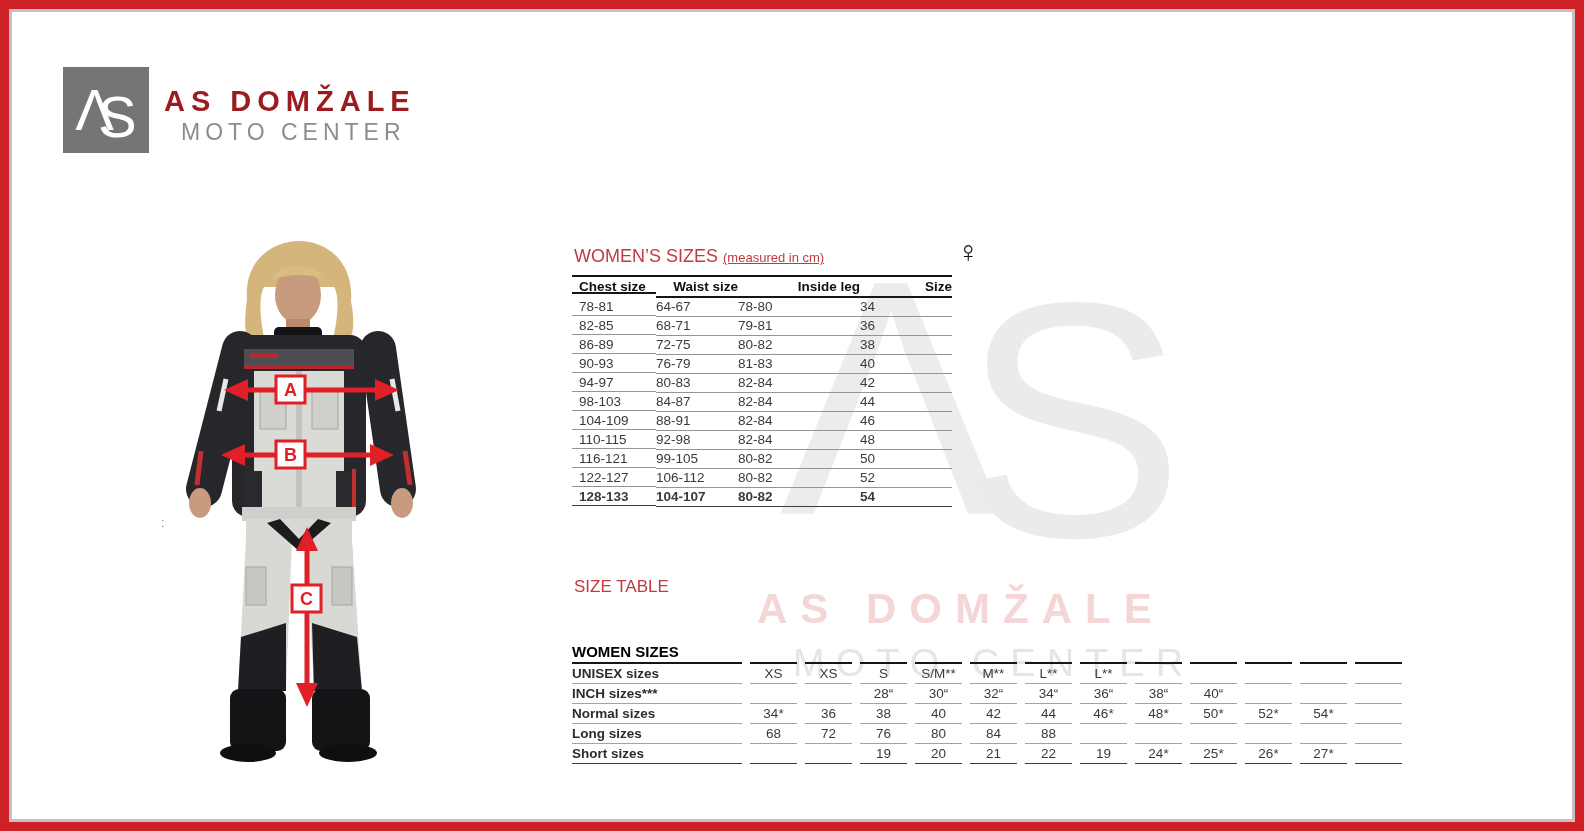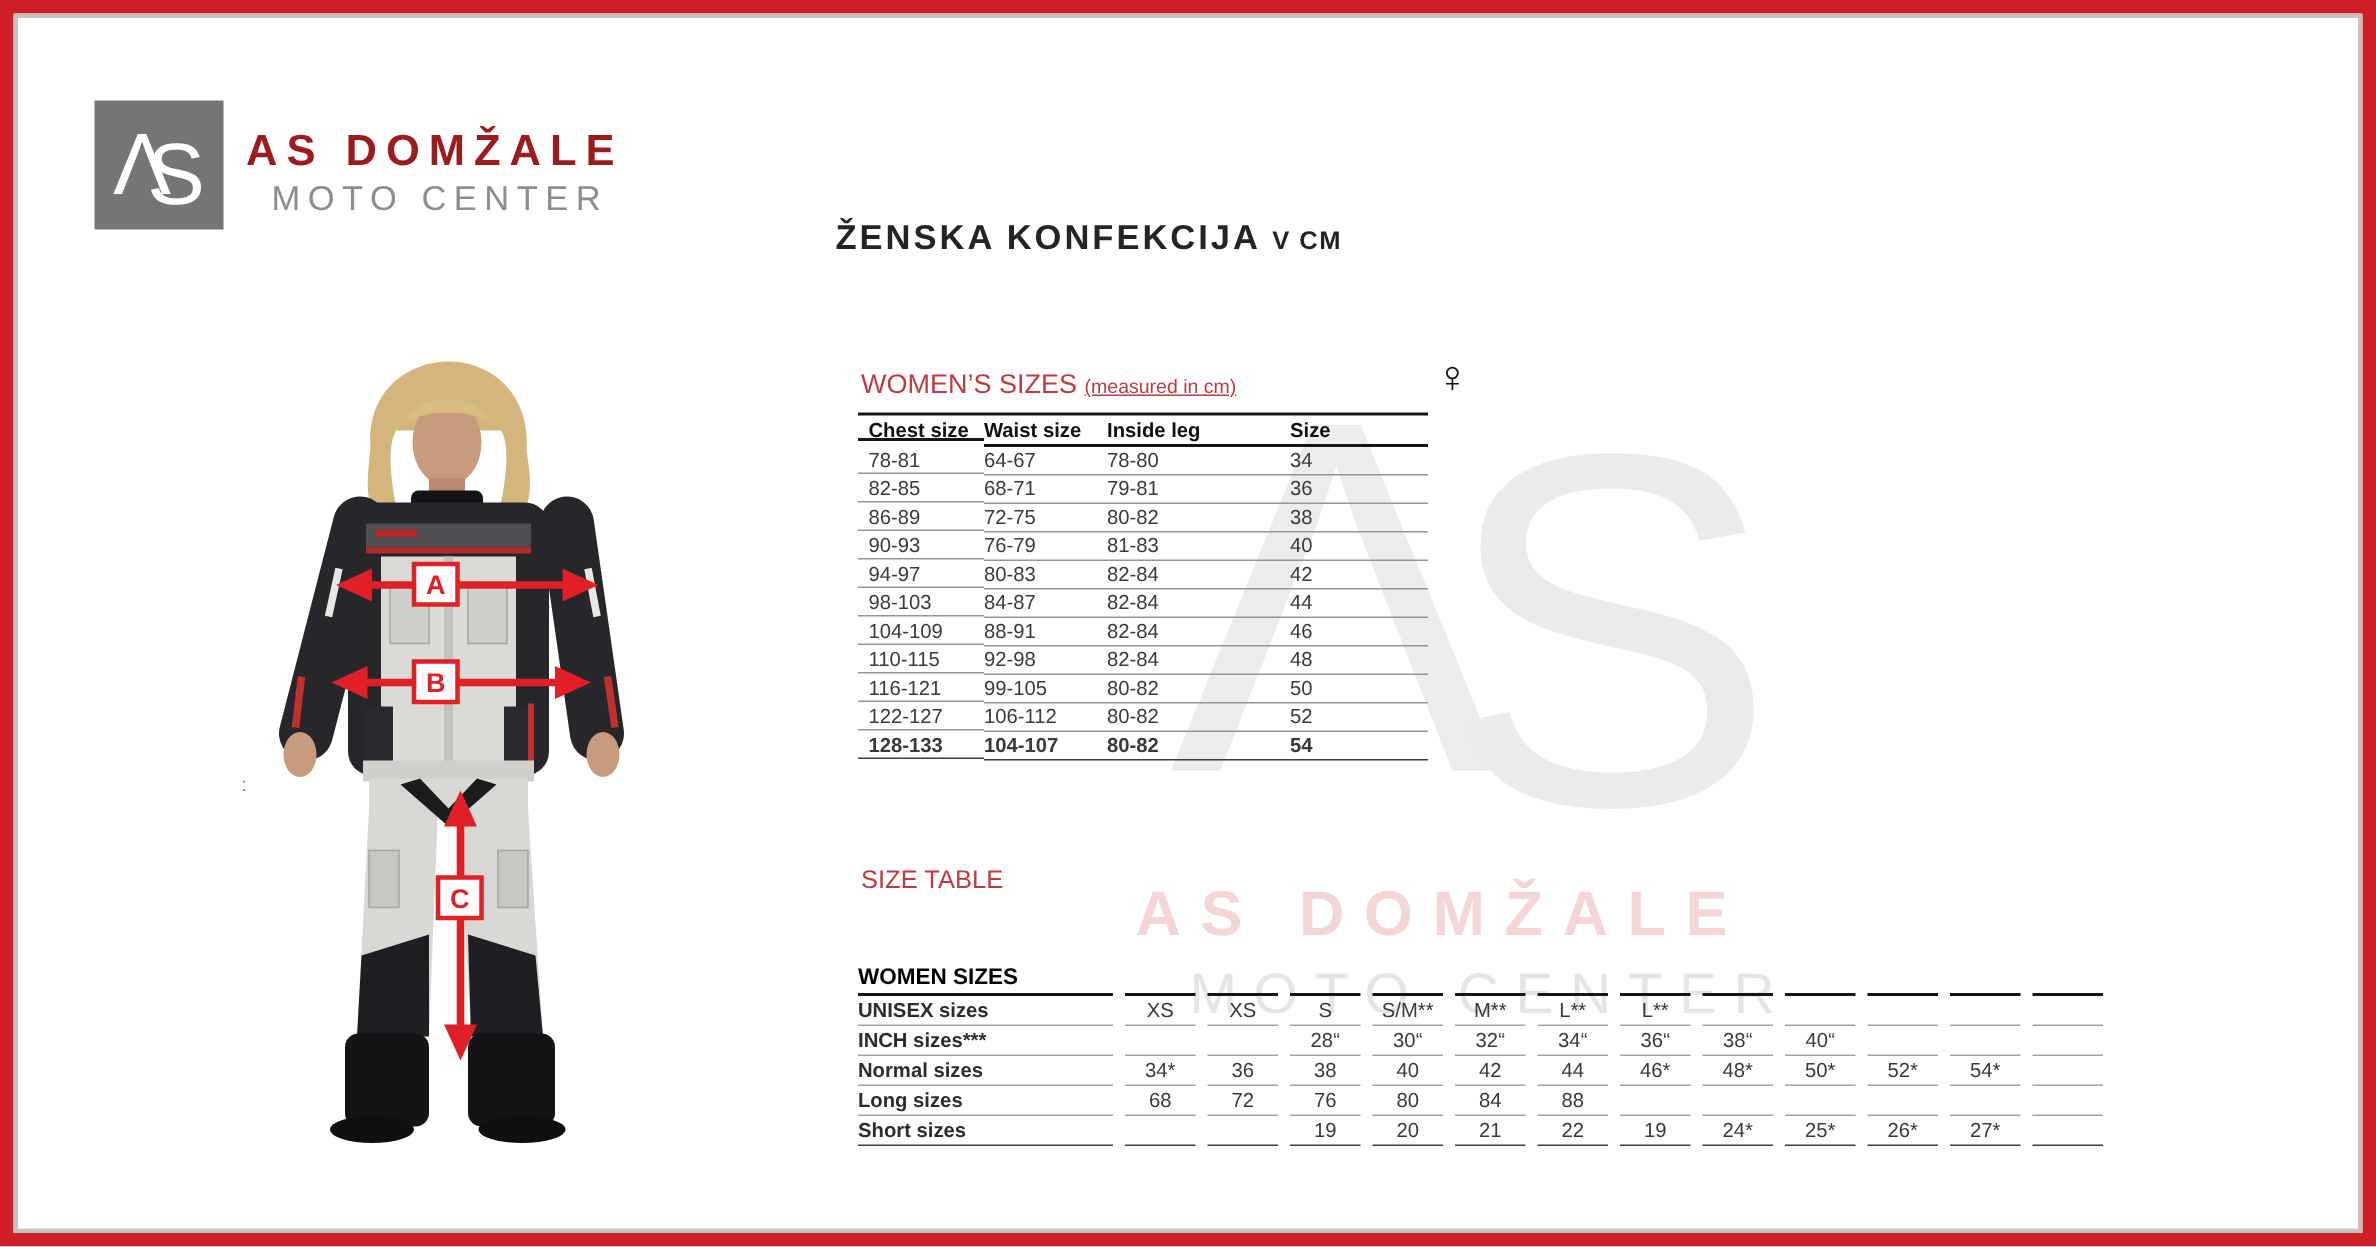--- a/index.html
+++ b/index.html
@@ -30,21 +30,21 @@
   .wm-l2{left:784px; top:633px; font-size:38px; letter-spacing:11px; color:#e5e5e5;}
 
   
   .ws-title{position:absolute; left:565px; top:237px; font-size:18px; color:#c13a40; z-index:1;}
   .ws-title .sub{font-size:13px;text-decoration:underline;}
   .female{position:absolute; left:948px; top:226px; font-size:30px; font-weight:bold; color:#111; z-index:1;}
   .wtable{position:absolute; left:563px; top:266px; display:grid;
     grid-template-columns:84px 82px 122px 92px; column-gap:0;
     font-size:13.5px; color:#3a3a3a; z-index:1;}
   .wtable .h{font-weight:bold; color:#0f0f0f; border-top:2px solid #161616; border-bottom:2px solid #161616;
-    height:19px; line-height:19px; text-align:left;}
+    height:19px; line-height:19px; text-align:right;}
   .wtable .c{height:18px; line-height:18px; border-bottom:1px solid #959595; text-align:left;}
   .wtable .al{text-align:left; padding-left:7px; box-sizing:border-box;}
   .wtable .last{border-bottom:1.5px solid #3c3c3c;font-weight:bold;}
 
   
   .st-title{position:absolute; left:565px; top:568px; font-size:17px; color:#c13a40; z-index:1;}
   .stable{position:absolute; left:563px; top:633px; display:grid;
     grid-template-columns:170px repeat(12,47px); column-gap:8px;
     font-size:13.5px; color:#222; z-index:1;}
   .stable .sh{font-weight:bold; font-size:15px; color:#000; border-bottom:2px solid #161616; height:20px; line-height:20px;}
@@ -67,24 +67,20 @@
   <span class="wm wm-l1">AS DOMŽALE</span>
   <span class="wm wm-l2">MOTO CENTER</span>
 
   <div class="logo-square">
     <span class="m1">Λ</span>
     <span class="m2">S</span>
   </div>
   <div class="logo-name">AS DOMŽALE</div>
   <div class="logo-tagline">MOTO CENTER</div>
 
-  <div class="doc-title">
-    <span>ŽENSKA KONFEKCIJA</span>
-    <span class="suffix">V CM</span>
-  </div>
 
   <div class="figure">
     <svg width="250" height="532" viewBox="0 0 250 532" xmlns="http://www.w3.org/2000/svg">
 
       <path d="M63,60 C60,20 90,2 115,2 C142,2 170,22 167,62 C172,88 168,100 162,108 L150,96 C150,96 158,60 150,48 L80,48 C72,62 80,98 80,98 L68,108 C60,98 60,84 63,60 Z" fill="#d4b67c"></path>
 
       <ellipse cx="114" cy="56" rx="23" ry="29" fill="#c89b7e"></ellipse>
       <path d="M88,42 C90,22 138,22 141,42 C130,34 100,34 88,42 Z" fill="#d8bc80"></path>
       <rect x="102" y="80" width="24" height="16" fill="#b98a6e"></rect>
       <rect x="90" y="88" width="48" height="16" rx="5" fill="#141416"></rect>

